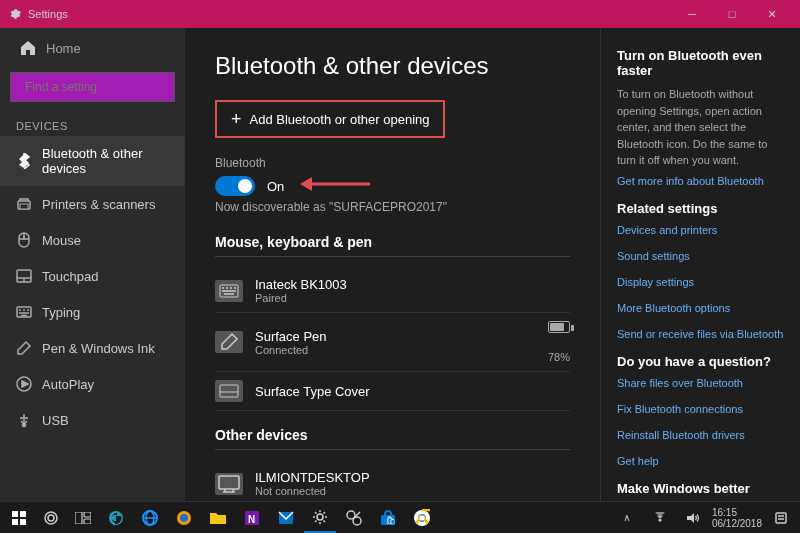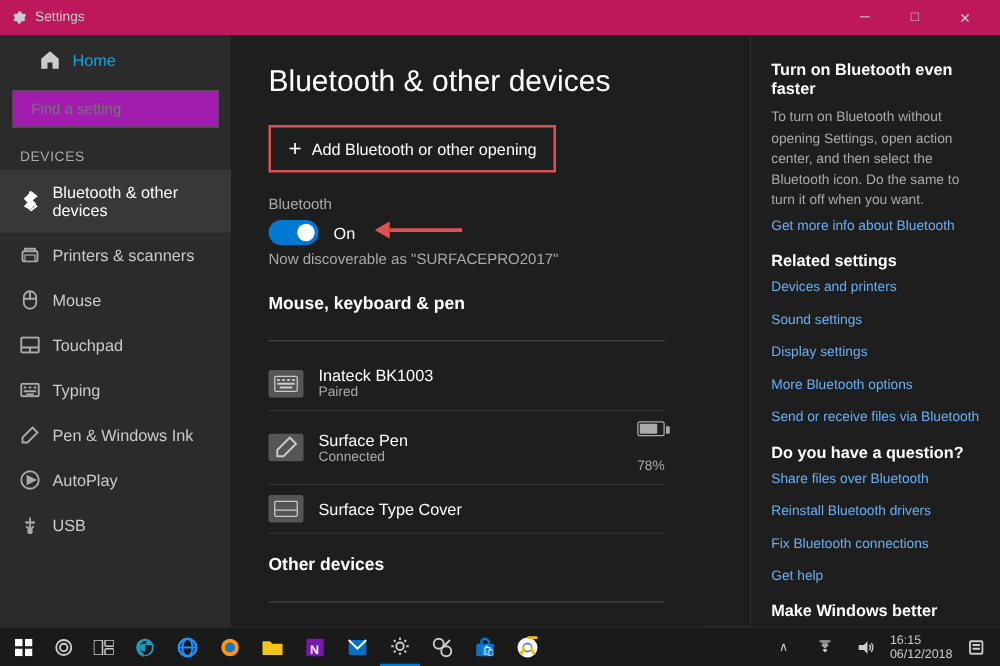--- a/index.html
+++ b/index.html
@@ -64,23 +64,23 @@
       background: #2b2b2b;
       display: flex;
       flex-direction: column;
       flex-shrink: 0;
       overflow-y: auto;
     }
     .sidebar-home {
       display: flex;
       align-items: center;
       gap: 10px;
-      padding: 12px 32px;
+      padding: 12px 20px;
       font-size: 13px;
-      color: #0ea5e9;
+      color: #a3a3a3;
       cursor: pointer;
     }
     .sidebar-search {
       display: flex;
       align-items: center;
       margin: 4px 10px 12px;
       background: #a21caf;
       border: 1px solid #555;
       height: 30px;
       padding: 0 8px;
@@ -197,21 +197,21 @@
       margin-top: 4px;
     }
 
     
     .device-section-title {
       font-size: 14px;
       font-weight: 600;
       color: #fff;
       margin-bottom: 12px;
       border-bottom: 1px solid #444;
-      padding-bottom: 22px;
+      padding-bottom: 6px;
     }
     .device-item {
       display: flex;
       align-items: center;
       gap: 12px;
       padding: 8px 0;
       border-bottom: 1px solid #333;
     }
     .device-icon {
       width: 28px;
@@ -270,21 +270,20 @@
     }
 
     
     .right-panel {
       width: 200px;
       background: #1e1e1e;
       padding: 20px 16px;
       flex-shrink: 0;
       overflow-y: auto;
       border-left: 1px solid #333;
-      margin-left: 38px;
     }
     .right-panel-title {
       font-size: 13px;
       font-weight: 600;
       color: #fff;
       margin-bottom: 8px;
     }
     .right-panel-text {
       font-size: 11px;
       color: #aaa;
@@ -601,22 +600,22 @@
 
     <div class="right-panel-title">Related settings</div>
     <a class="right-panel-link">Devices and printers</a>
     <a class="right-panel-link">Sound settings</a>
     <a class="right-panel-link">Display settings</a>
     <a class="right-panel-link">More Bluetooth options</a>
     <a class="right-panel-link">Send or receive files via Bluetooth</a>
 
     <div class="right-panel-title">Do you have a question?</div>
     <a class="right-panel-link">Share files over Bluetooth</a>
+    <a class="right-panel-link">Fix Bluetooth connections</a>
     <a class="right-panel-link">Reinstall Bluetooth drivers</a>
-    <a class="right-panel-link">Fix Bluetooth connections</a>
     <a class="right-panel-link">Get help</a>
 
     <div class="right-panel-title">Make Windows better</div>
 
   </div>
 
 </div>
 
 <div class="taskbar">
   <div class="taskbar-left">

